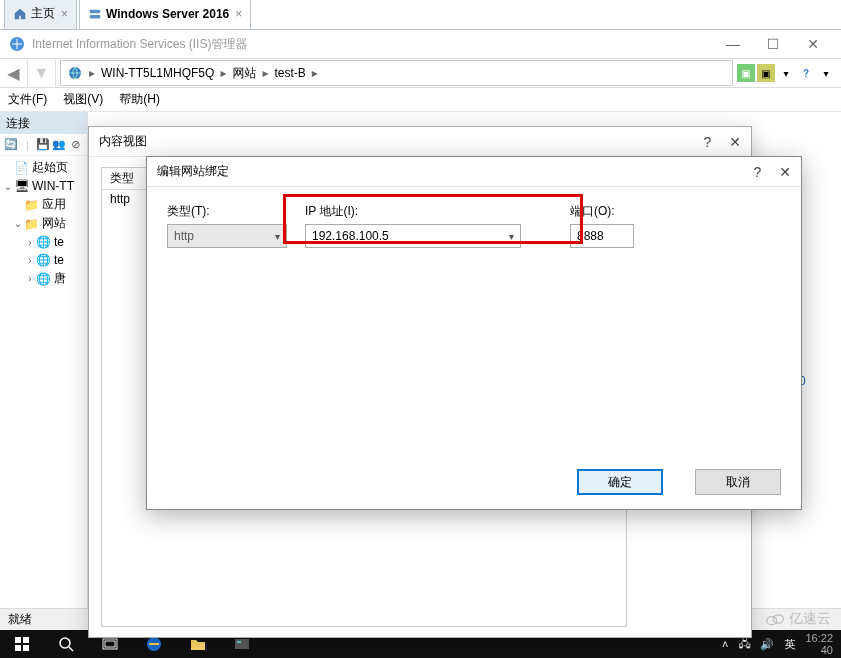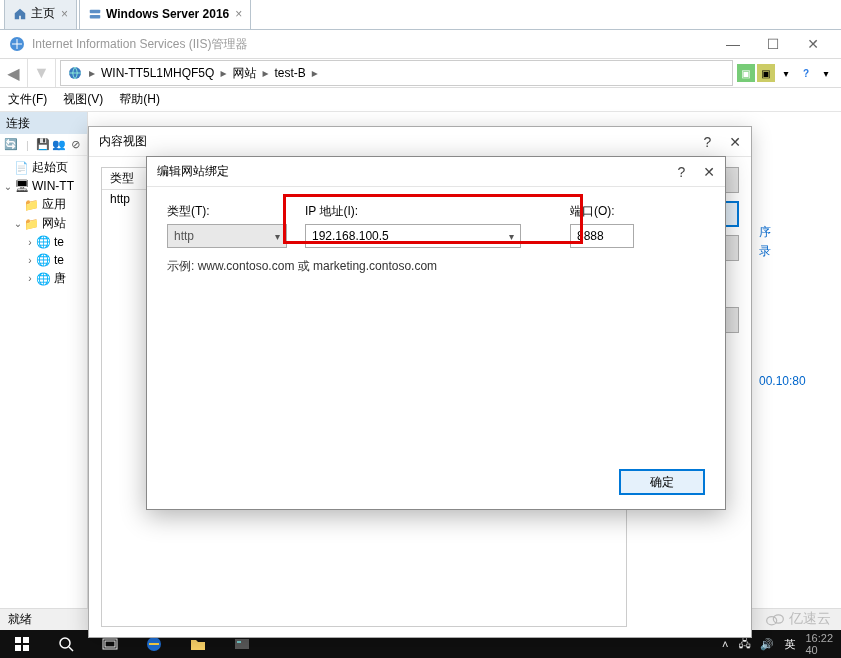--- a/index.html
+++ b/index.html
@@ -59,21 +59,21 @@
 .bind-list { flex:1; border:1px solid #ccc; background:#fff; }
 .bind-header { height:22px; display:flex; border-bottom:1px solid #ddd; font-size:12px; }
 .bind-header div { padding:2px 8px; border-right:3px solid #f97316; }
 .bind-row { display:flex; font-size:12px; }
 .bind-row div { padding:2px 8px; }
 .bind-side { width:100px; display:flex; flex-direction:column; gap:8px; }
 .btn { height:26px; border:1px solid #adadad; background:#e1e1e1; font-size:12px; display:flex; align-items:center; justify-content:center; cursor:pointer; }
 .btn.primary { border:2px solid #0078d7; background:#e5f1fb; }
 
 
-.dlg-edit { position:absolute; left:146px; top:0; width:580px; height:354px; background:#fff; border:1px solid #888; box-shadow:0 6px 24px rgba(0,0,0,0.3); z-index:10; }
+.dlg-edit { position:absolute; left:146px; top:0; width:656px; height:354px; background:#fff; border:1px solid #888; box-shadow:0 6px 24px rgba(0,0,0,0.3); z-index:10; }
 .form { padding: 16px 20px; font-size:12px; }
 .row { display:flex; gap:18px; margin-bottom:4px; }
 .field { display:flex; flex-direction:column; }
 .field label { margin-bottom:4px; }
 .field input, .field select, .combo { height:24px; border:1px solid #aaa; padding:0 6px; font-size:12px; background:#fff; }
 .field .readonly { background:#e8e8e8; color:#555; }
 .host-field { margin-top:14px; }
 .host-field input { width:300px; }
 .example { margin-top:10px; color:#333; }
 .dlg-actions { position:absolute; bottom:14px; right:20px; display:flex; gap:12px; }
@@ -285,24 +285,24 @@
         <div class="combo">
           <span>192.168.100.5</span>
           <span class="caret">▾</span>
         </div>
       </div>
       <div class="field" style="width:64px;margin-left:31px;">
         <label>端口(O):</label>
         <input type="text" value="8888" style="">
       </div>
     </div>
-    <div class="example">示例: www.contoso.com 或 marketing.contoso.com</div>
   </div>
   <div class="dlg-actions">
     <div class="btn primary">确定</div>
+    <div class="btn">取消</div>
   </div>
 
   <div class="red-rect" style="left:136px; top:37px; width:300px; height:50px;"></div>
 </div>
 
 <div class="close-row">
   <div class="btn">关闭(C)</div>
 </div>
 
 <div class="compress-peek">
@@ -363,21 +363,21 @@
       <svg width="18" height="18">
           <rect x="2" y="4" width="14" height="10" fill="#5a5a5a"></rect>
           <rect x="4" y="6" width="4" height="2" fill="#7cc"></rect>
         </svg>
     </div>
     <div class="task-right">
       <span>˄</span>
       <span>🖧</span>
       <span>🔊</span>
       <span>英</span>
-      <div style="line-height:1.1;">
+      <div style="text-align:right; line-height:1.1;">
         <div style="color:#aaa;">16:22</div>
         <div style="color:#aaa;">40</div>
       </div>
     </div>
   </div>
 </div>
 
 <div class="watermark">
   <svg class="logo" viewBox="0 0 24 16">
       <ellipse cx="8" cy="10" rx="6" ry="5" fill="none" stroke="#bbb" stroke-width="1.5"></ellipse>

